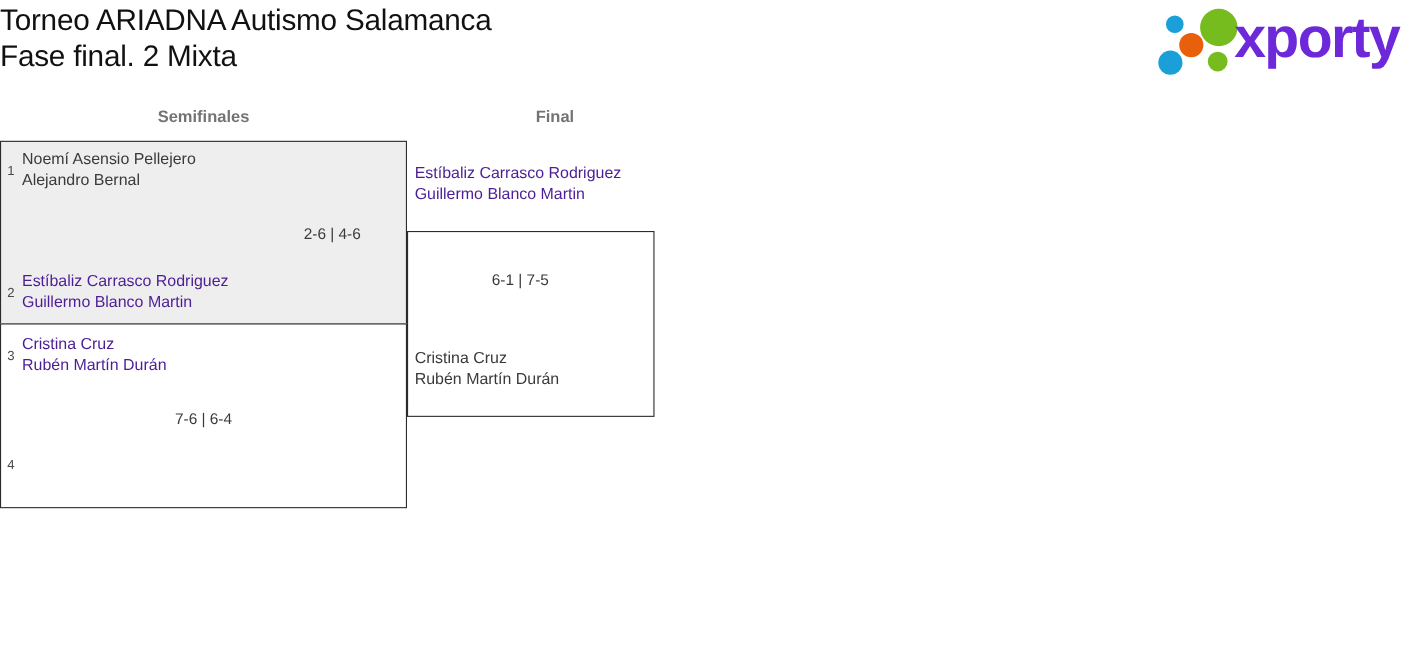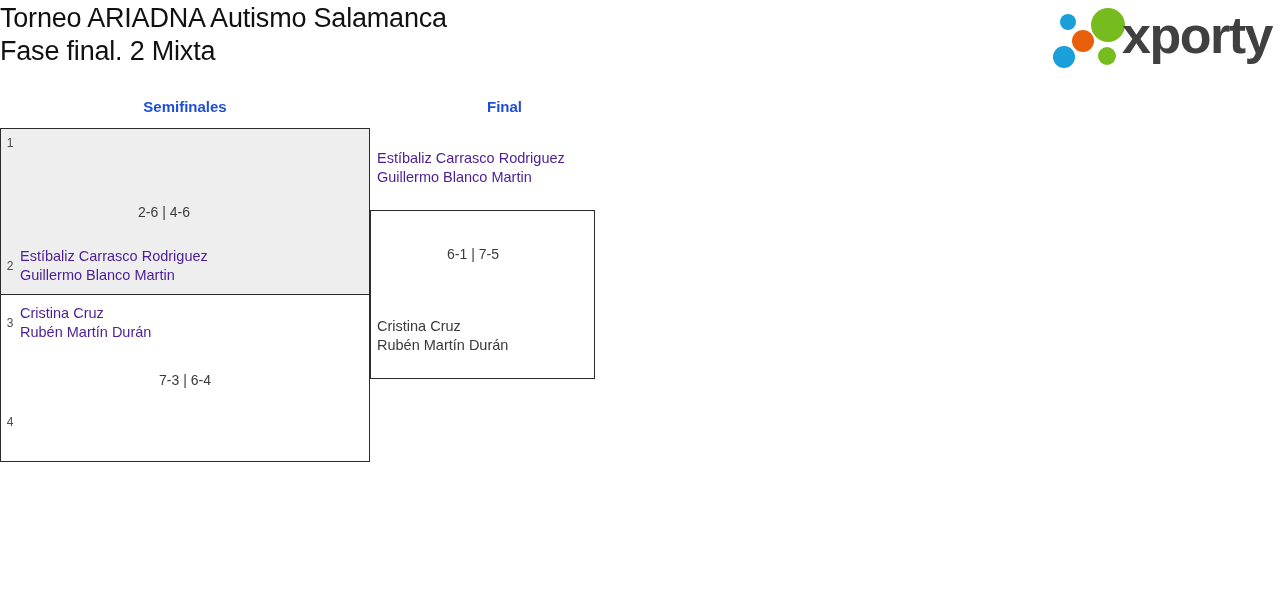--- a/index.html
+++ b/index.html
@@ -52,31 +52,31 @@
   .dot-blue-bot   { left: 3px;  top: 38px; width: 22px; height: 22px; background: #1a9fd9; }
   .dot-green-big  { left: 41px; top: 0px;  width: 34px; height: 34px; background: #77bc1f; }
   .dot-green-sm   { left: 48px; top: 39px; width: 18px; height: 18px; background: #77bc1f; }
   .logo-word {
     position: absolute;
     left: 72px;
     top: -2px;
     font-size: 52px;
     line-height: 58px;
     font-weight: 700;
-    color: #404040;
+    color: #6d28d9;
     letter-spacing: -1.5px;
   }
 
   
   .round-header {
     position: absolute;
     font-size: 15px;
     line-height: 20px;
     font-weight: 700;
-    color: #1d4ed8;
+    color: #737373;
     text-align: center;
   }
   .round-header.semis { left: 0px;   top: 97px; width: 370px; }
   .round-header.final { left: 392px; top: 97px; width: 225px; }
 
   
   .match-box {
     position: absolute;
     border: 1px solid #2b2b2b;
     background: #ffffff;
@@ -128,21 +128,21 @@
 
   
   .score {
     position: absolute;
     font-size: 14px;
     line-height: 18px;
     color: #3a3a3a;
     text-align: center;
     white-space: pre;
   }
-  .score.sf1-score { left: 0px;   top: 203px; width: 328px; }
+  .score.sf1-score { left: 0px;   top: 203px; width: 328px; text-align: right; }
   .score.sf2-score { left: 0px;   top: 371px; width: 370px; }
   .score.fin-score { left: 370px; top: 245px; width: 206px; }
 </style>
 </head>
 <body>
 
 <div id="root">
 
   <div class="page-title">Torneo ARIADNA Autismo Salamanca
 Fase final. 2 Mixta</div>
@@ -160,34 +160,36 @@
 
   <div class="round-header semis">Semifinales</div>
   <div class="round-header final">Final</div>
 
   <div class="match-box shaded sf1"></div>
   <div class="match-box sf2"></div>
   <div class="match-box fin"></div>
 
   <div class="competitor sf1-top">
     <span class="seed">1</span>
+    <span class="names">Noemí Asensio Pellejero
+Alejandro Bernal</span>
   </div>
   <div class="score sf1-score">2-6 | 4-6</div>
   <div class="competitor winner sf1-bot">
     <span class="seed">2</span>
     <span class="names">Estíbaliz Carrasco Rodriguez
 Guillermo Blanco Martin</span>
   </div>
 
   <div class="competitor winner sf2-top">
     <span class="seed">3</span>
     <span class="names">Cristina Cruz
 Rubén Martín Durán</span>
   </div>
-  <div class="score sf2-score">7-3 | 6-4</div>
+  <div class="score sf2-score">7-6 | 6-4</div>
   <div class="competitor sf2-bot">
     <span class="seed">4</span>
   </div>
 
   <div class="competitor winner fin-top">
     <span class="names">Estíbaliz Carrasco Rodriguez
 Guillermo Blanco Martin</span>
   </div>
   <div class="score fin-score">6-1 | 7-5</div>
   <div class="competitor fin-bot">

